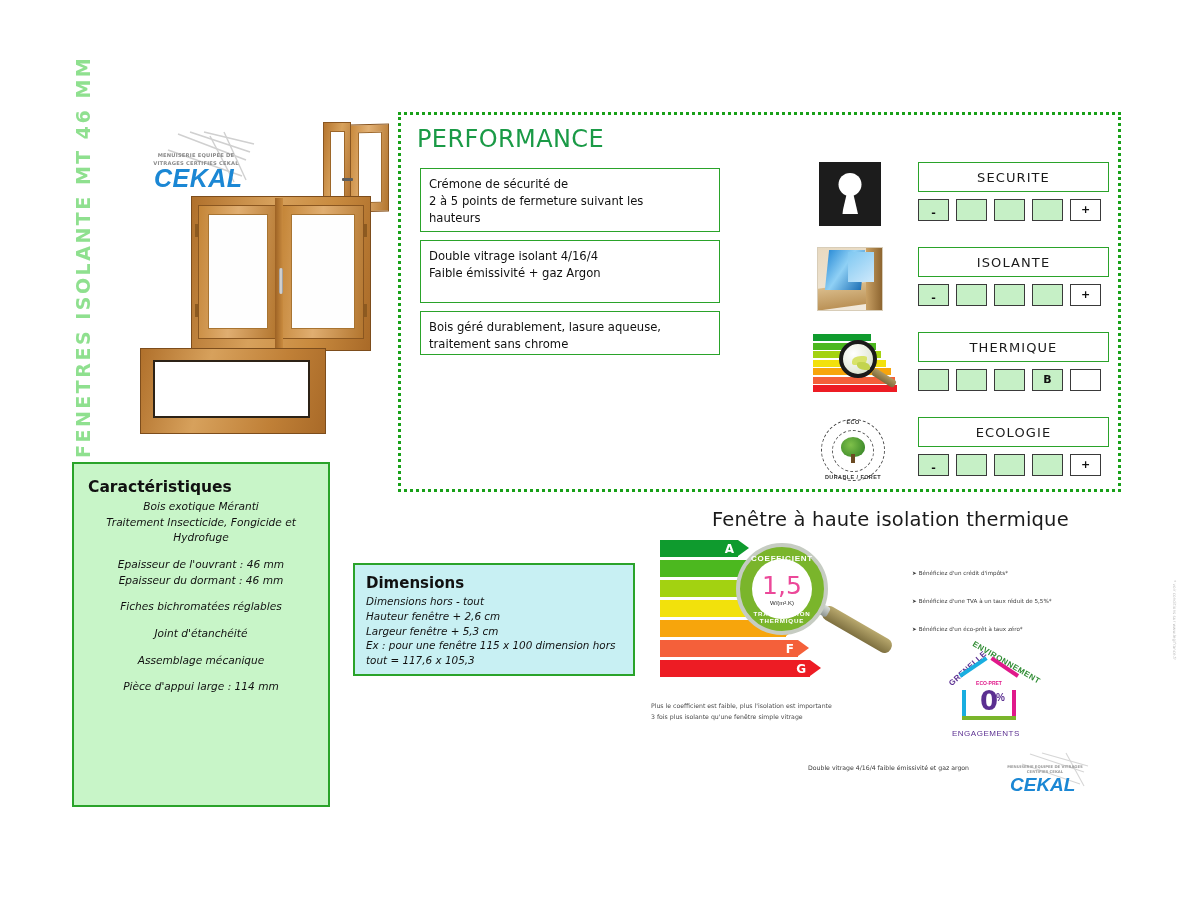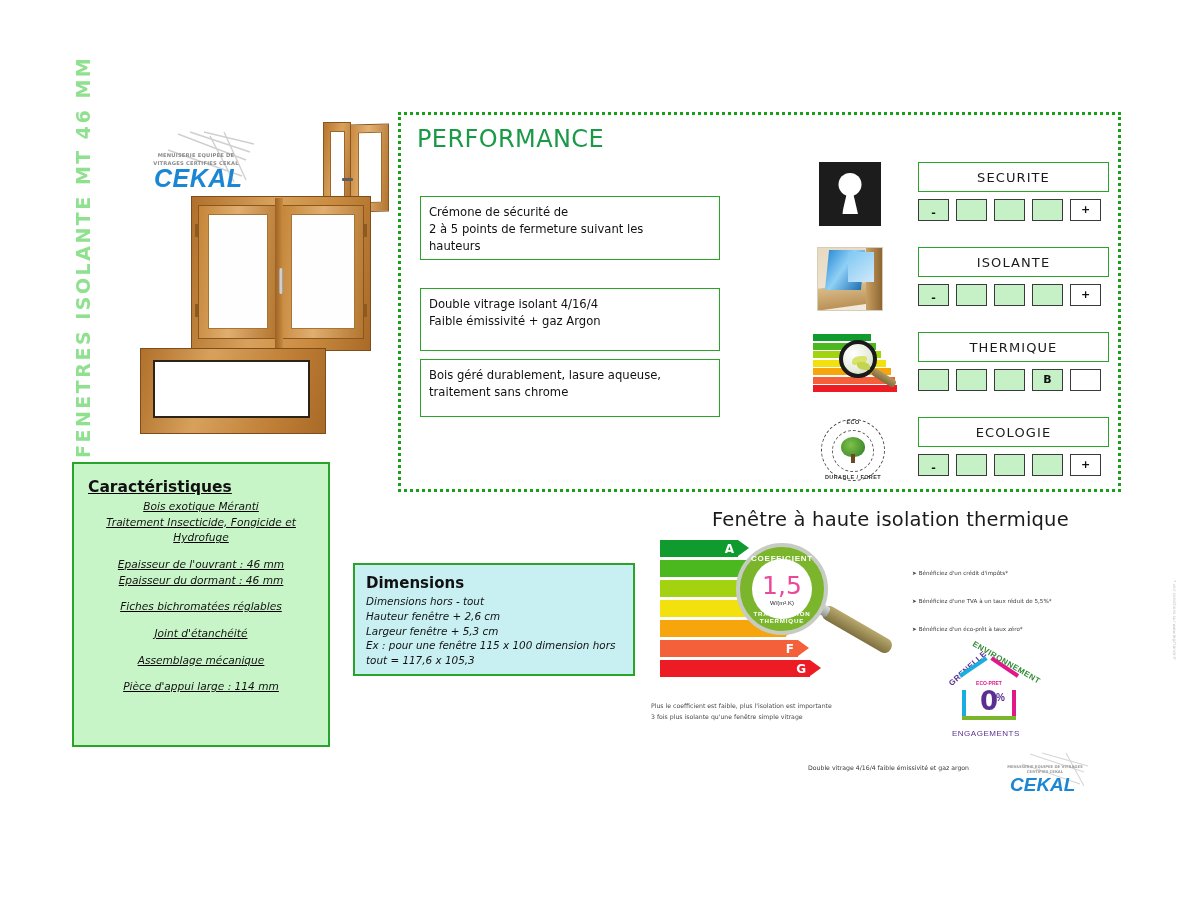--- a/index.html
+++ b/index.html
@@ -123,21 +123,20 @@
     position: absolute; left: 16px; top: 10px;
     font-size: 24px; color: #1a9a46; font-family: "DejaVu Sans", sans-serif;
     letter-spacing: .4px;
   }
   .perf-list { position: absolute; left: 19px; top: 53px; width: 300px; }
   .perf-item {
     border: 1.6px solid #2aa32a; background: #fff;
     margin-bottom: 8px; padding: 7px 8px 6px 8px;
     font-size: 11.6px; color: #111; line-height: 1.45;
     font-family: "DejaVu Sans", sans-serif;
-    margin-top: 28px;
   }
   .perf-item .ln { display: block; white-space: nowrap; }
 
   
   .rating-rows { position: absolute; left: 412px; top: 47px; width: 296px; }
   .rating-row { display: flex; align-items: flex-start; margin-bottom: 13px; height: 72px; }
   .rating-icon { width: 90px; height: 72px; position: relative; flex: 0 0 90px; }
   .rating-right { flex: 1; margin-left: 15px; }
   .rating-label {
     border: 1.8px solid #2aa32a; background: #fff; height: 30px;
@@ -225,22 +224,22 @@
     position: absolute; left: 0; top: 2px; width: 68px; text-align: center;
     font-size: 5.5px; color: #333; letter-spacing: .4px; font-weight: 700;
   }
   .ico-eco .t-bot {
     position: absolute; left: 0; bottom: 3px; width: 68px; text-align: center;
     font-size: 5.5px; color: #333; letter-spacing: .4px; font-weight: 700;
   }
 
   
   .carac-box {
-    position: absolute; left: 72px; top: 462px; width: 258px; height: 285px;
-    background: #c8f5c8; border: 2px solid #2aa32a; padding: 14px 14px 0 14px; text-decoration: underline;
+    position: absolute; left: 72px; top: 462px; width: 258px; height: 345px;
+    background: #c8f5c8; border: 2px solid #2aa32a; padding: 14px 14px 0 14px;
   }
   .carac-box h3 {
     font-size: 15.5px; font-weight: 700; color: #111; margin-bottom: 3px;
     font-family: "DejaVu Sans", sans-serif;
   }
   .carac-box p {
     font-size: 10.6px; font-style: italic; color: #111; line-height: 1.48;
     font-family: "DejaVu Sans", sans-serif;
     text-align: center;
   }
@@ -432,21 +431,21 @@
     <div class="perf-list">
       <div class="perf-item" style="height:64px">
         <span class="ln">Crémone de sécurité de</span>
         <span class="ln">2 à  5 points de fermeture suivant les</span>
         <span class="ln">hauteurs</span>
       </div>
       <div class="perf-item" style="height:63px">
         <span class="ln">Double vitrage isolant 4/16/4</span>
         <span class="ln">Faible émissivité + gaz Argon</span>
       </div>
-      <div class="perf-item" style="height:58px;margin-top:2px">
+      <div class="perf-item" style="height:44px;margin-top:2px">
         <span class="ln">Bois géré durablement, lasure aqueuse,</span>
         <span class="ln">traitement sans chrome</span>
       </div>
     </div>
 
     <div class="rating-rows">
 
       <div class="rating-row">
         <div class="rating-icon">
           <div class="ico-lock">

